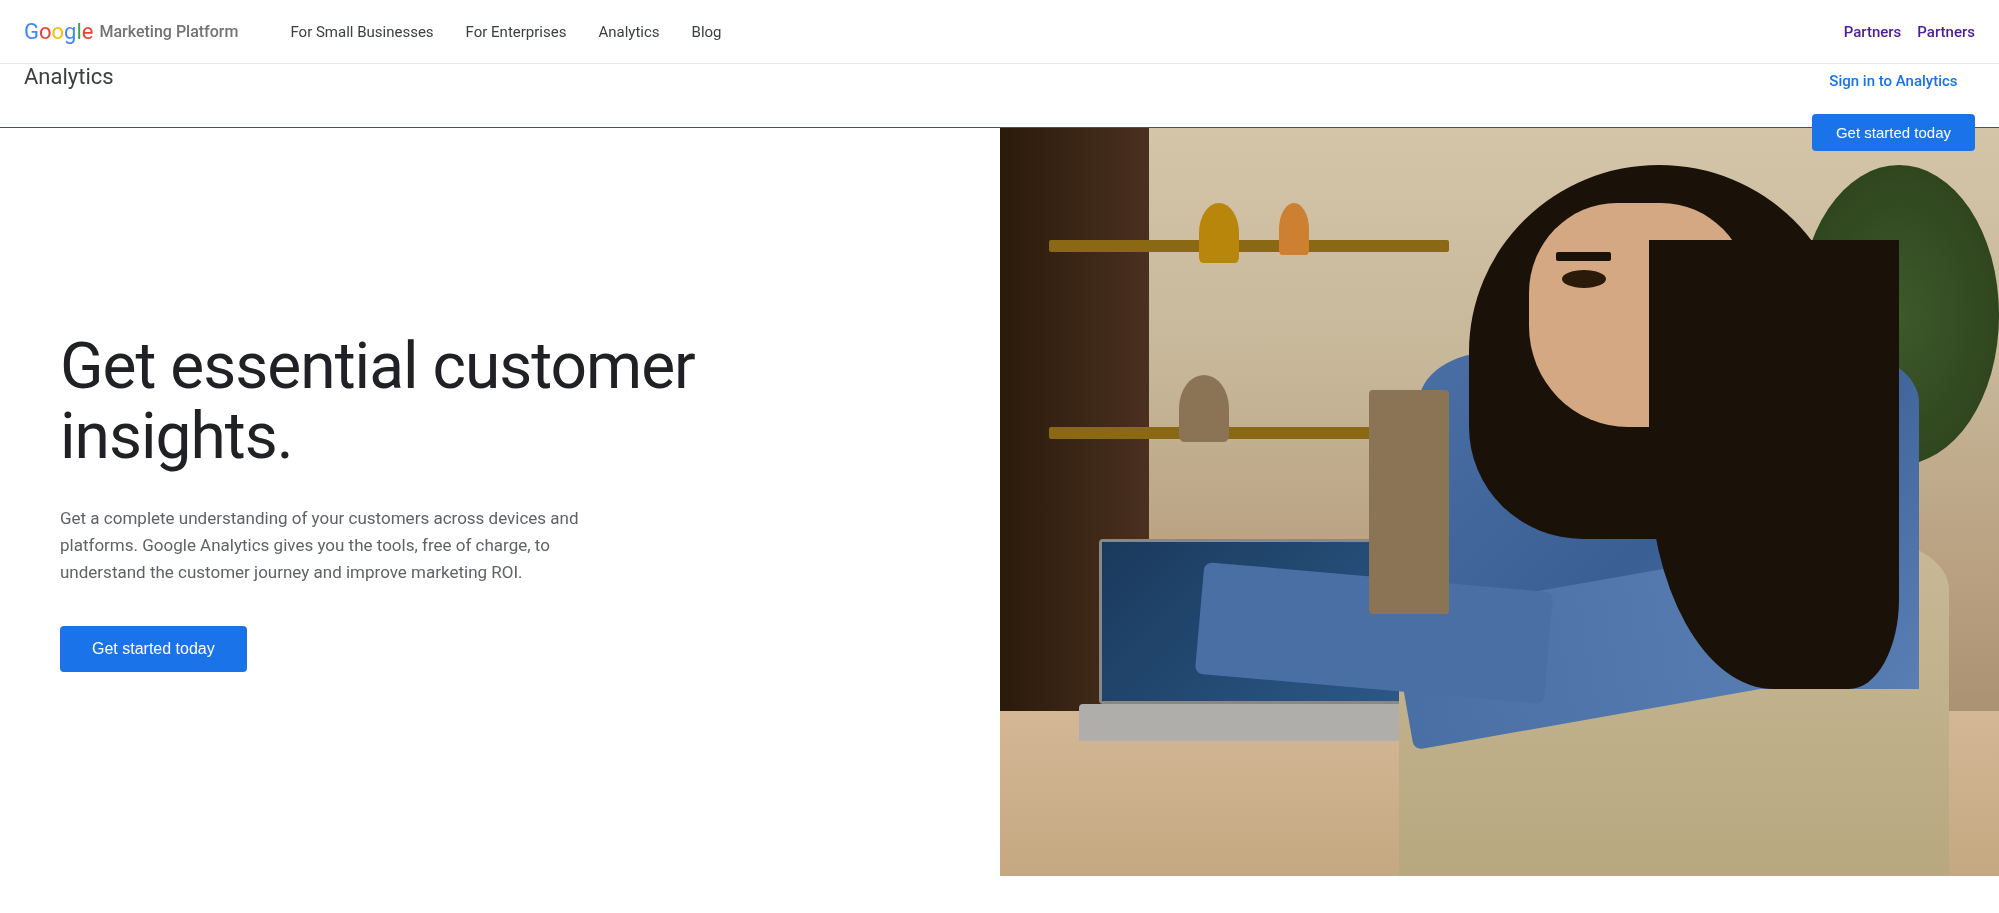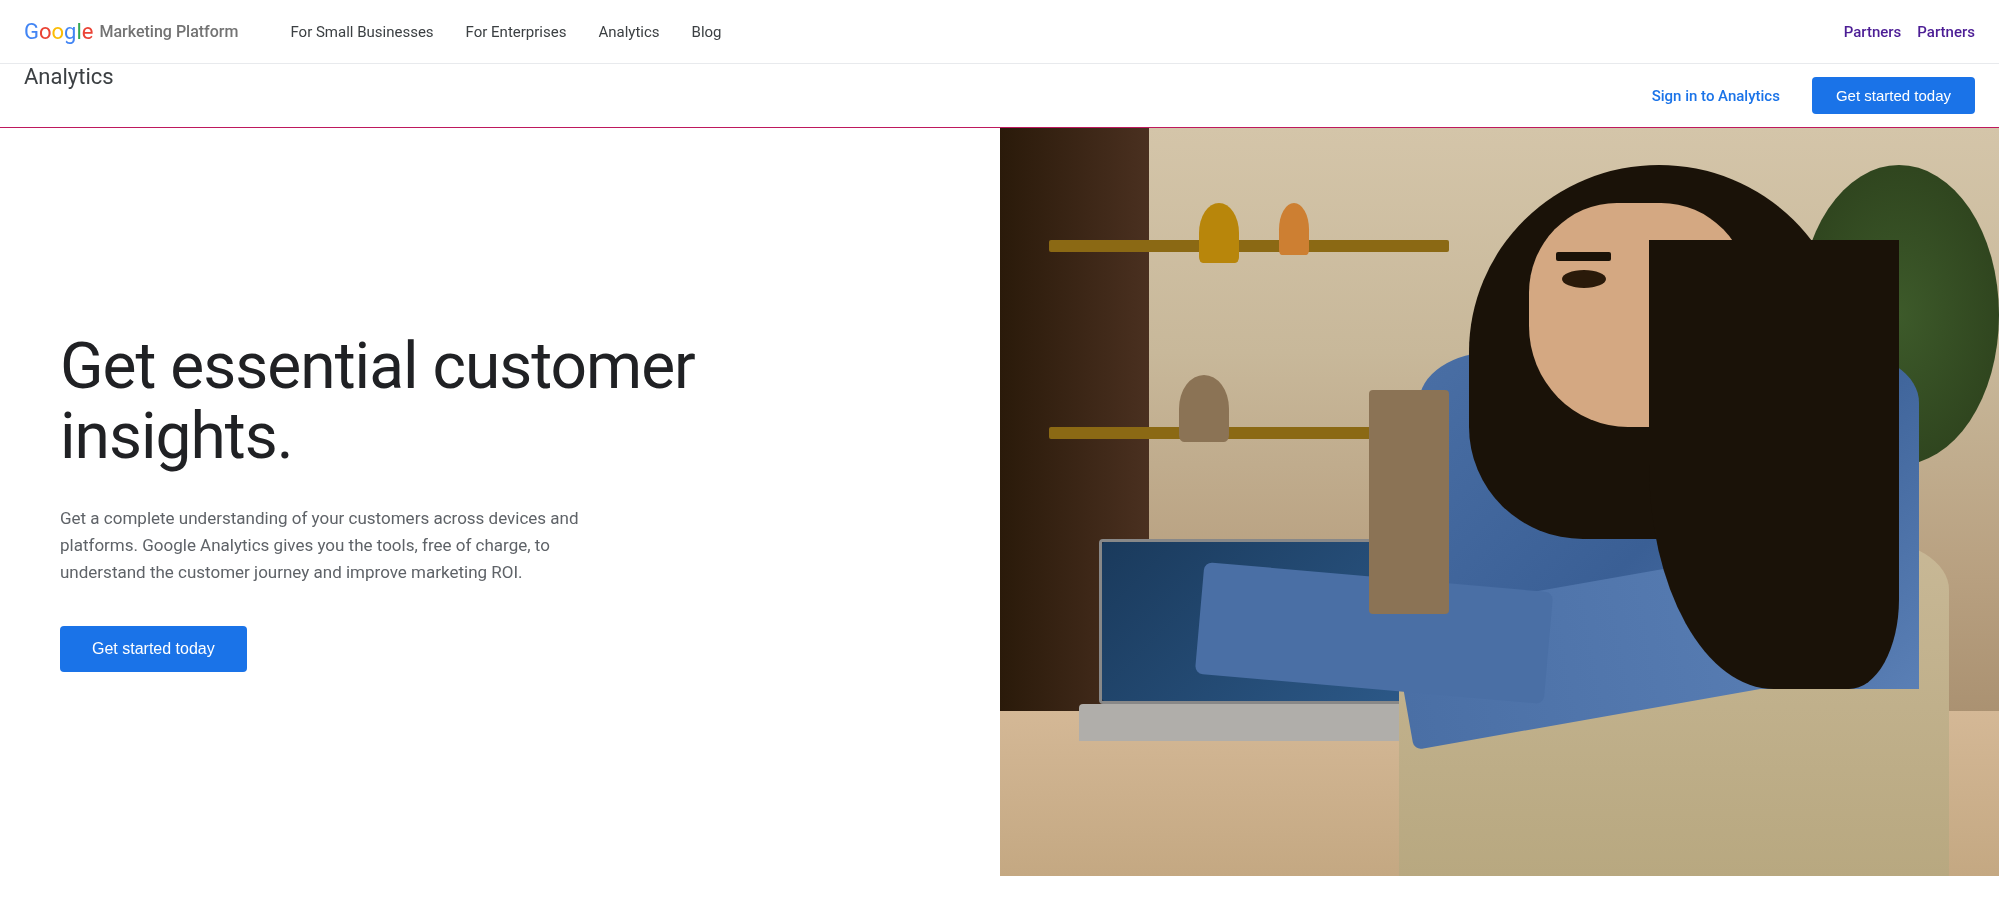--- a/index.html
+++ b/index.html
@@ -114,20 +114,21 @@
       right: 0;
       height: 3px;
       background: #1a73e8;
       border-radius: 2px 2px 0 0;
     }
     .secondary-nav-right {
       margin-left: auto;
       display: flex;
       align-items: center;
       gap: 16px;
+      flex-direction: column;
     }
     .btn-sign-in {
       font-size: 15px;
       color: #1a73e8;
       font-weight: 500;
       cursor: pointer;
       text-decoration: none;
       padding: 8px 16px;
     }
     .btn-get-started {

